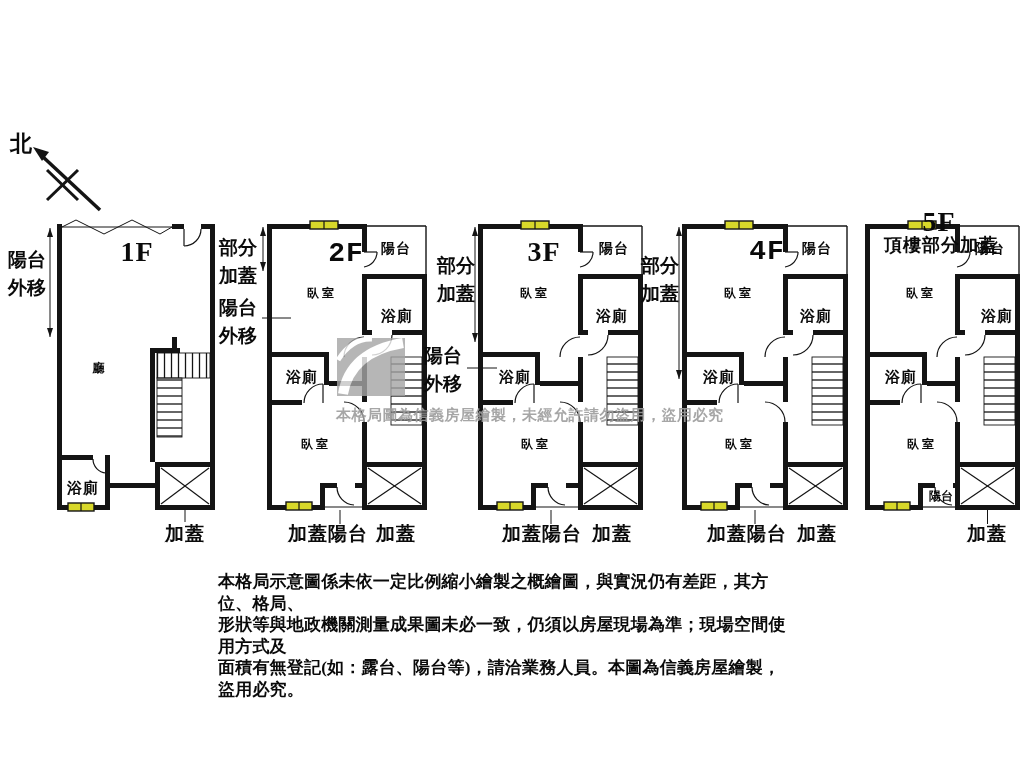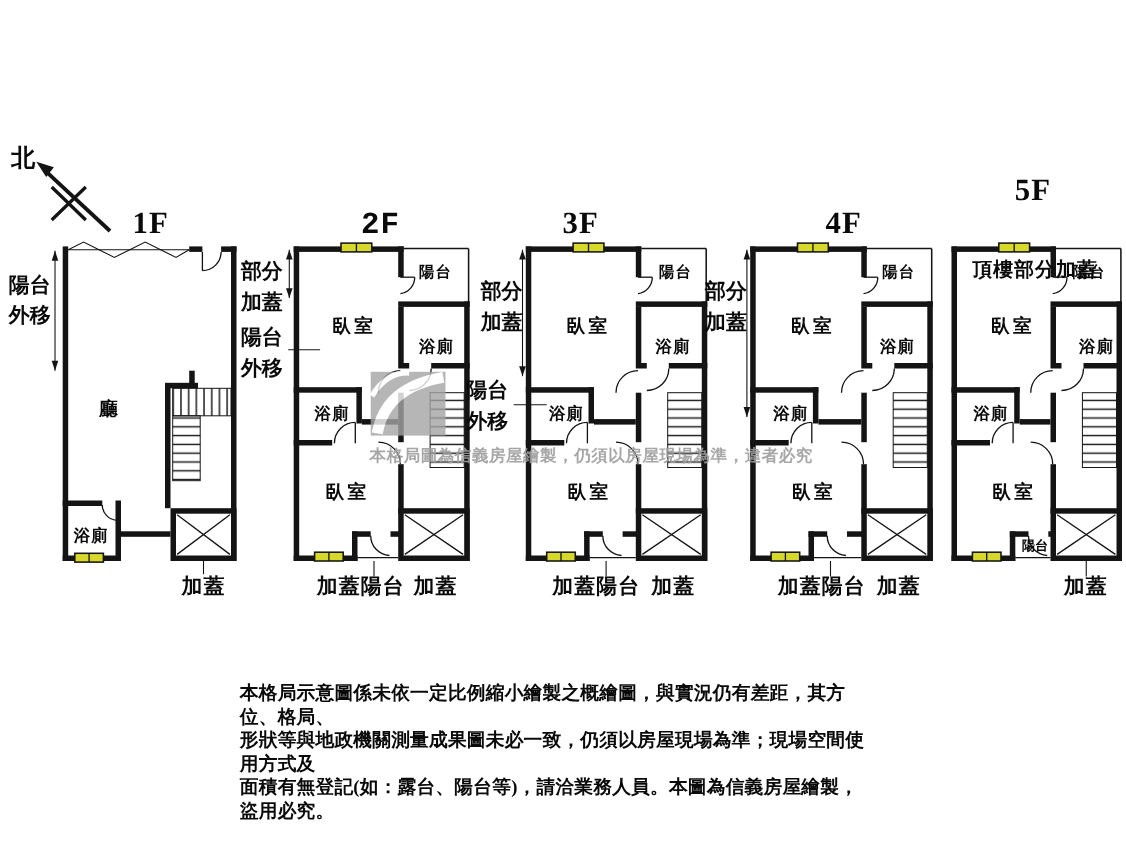--- a/index.html
+++ b/index.html
@@ -1,22 +1,22 @@
 <!DOCTYPE html>
 <html><head>
 <meta charset="utf-8">
 <style>
   html,body{margin:0;padding:0;background:#fff;}
   #canvas{position:relative;width:1024px;height:768px;background:#fff;overflow:hidden;
           font-family:"Liberation Serif","DejaVu Serif",serif;color:#111;}
   #plan{position:absolute;left:0;top:0;}
   .lbl{position:absolute;white-space:pre-line;color:#0a0a0a;font-weight:700;line-height:1.25;}
   .ctr{transform:translateX(-50%);text-align:center;white-space:nowrap;}
-  .title{font-size:28px;font-weight:600;letter-spacing:1px;}
-  .room-l{font-size:17px;letter-spacing:3px;text-align:center;}
+  .title{font-size:28px;font-weight:600;letter-spacing:1px;margin-top:48px;}
+  .room-l{font-size:12px;letter-spacing:3px;text-align:center;}
   .room-s{font-size:15px;letter-spacing:1px;}
   .room-m{font-size:14px;letter-spacing:1px;}
   .room-xs{font-size:12px;}
   .side{font-size:19px;width:44px;line-height:1.45;}
   .bottom-lab{font-size:19px;letter-spacing:1px;}
   .subtitle{font-size:18px;letter-spacing:1px;margin-top:42px;}
   .wm-brand{font-size:70px;font-weight:700;color:#9d9d9d;opacity:.82;letter-spacing:5px;white-space:nowrap;}
   .wm-notice{font-size:15px;font-weight:700;color:#9d9d9d;opacity:.9;letter-spacing:.5px;white-space:nowrap;}
   .disclaimer{font-size:17px;font-weight:700;width:575px;line-height:21.5px;letter-spacing:.2px;}
 </style>
@@ -250,49 +250,49 @@
   <div class="lbl ctr room-l" style="left:322px;top:286px;">臥室</div>
   <div class="lbl ctr room-s" style="left:397px;top:307px;">浴廁</div>
   <div class="lbl ctr room-s" style="left:302px;top:368px;">浴廁</div>
   <div class="lbl ctr room-l" style="left:316px;top:437px;">臥室</div>
   <div class="lbl ctr room-m" style="left:396px;top:240px;">陽台</div>
   <div class="lbl ctr bottom-lab" style="left:328px;top:522px;">加蓋陽台</div>
   <div class="lbl ctr bottom-lab" style="left:396px;top:522px;">加蓋</div>
   <div class="lbl side" style="left:219px;top:234px;">部分加蓋</div>
   <div class="lbl side" style="left:219px;top:294px;">陽台外移</div>
 
-  <div class="lbl ctr title" style="left:528px;top:186px;">3F</div>
+  <div class="lbl ctr title" style="left:544px;top:186px;">3F</div>
   <div class="lbl ctr room-l" style="left:535px;top:286px;">臥室</div>
   <div class="lbl ctr room-s" style="left:612px;top:307px;">浴廁</div>
   <div class="lbl ctr room-s" style="left:515px;top:368px;">浴廁</div>
   <div class="lbl ctr room-l" style="left:536px;top:437px;">臥室</div>
   <div class="lbl ctr room-m" style="left:614px;top:240px;">陽台</div>
   <div class="lbl ctr bottom-lab" style="left:542px;top:522px;">加蓋陽台</div>
   <div class="lbl ctr bottom-lab" style="left:612px;top:522px;">加蓋</div>
   <div class="lbl side" style="left:437px;top:252px;">部分加蓋</div>
   <div class="lbl side" style="left:424px;top:342px;">陽台外移</div>
 
-  <div class="lbl ctr title" style="left:767px;top:186px;">4F</div>
+  <div class="lbl ctr title" style="left:767px;top:186px;font-family:Liberation Mono, monospace;">4F</div>
   <div class="lbl ctr room-l" style="left:739px;top:286px;">臥室</div>
   <div class="lbl ctr room-s" style="left:816px;top:307px;">浴廁</div>
   <div class="lbl ctr room-s" style="left:719px;top:368px;">浴廁</div>
   <div class="lbl ctr room-l" style="left:740px;top:437px;">臥室</div>
   <div class="lbl ctr room-m" style="left:817px;top:240px;">陽台</div>
   <div class="lbl ctr bottom-lab" style="left:747px;top:522px;">加蓋陽台</div>
   <div class="lbl ctr bottom-lab" style="left:817px;top:522px;">加蓋</div>
   <div class="lbl side" style="left:641px;top:252px;">部分加蓋</div>
 
   <div class="lbl ctr title" style="left:939px;top:156px;">5F</div>
   <div class="lbl ctr subtitle" style="left:941px;top:192px;">頂樓部分加蓋</div>
   <div class="lbl ctr room-l" style="left:921px;top:286px;">臥室</div>
   <div class="lbl ctr room-s" style="left:997px;top:307px;">浴廁</div>
   <div class="lbl ctr room-s" style="left:901px;top:368px;">浴廁</div>
   <div class="lbl ctr room-l" style="left:922px;top:437px;">臥室</div>
   <div class="lbl ctr room-m" style="left:990px;top:240px;">陽台</div>
   <div class="lbl ctr room-xs" style="left:941px;top:489px;">陽台</div>
   <div class="lbl ctr bottom-lab" style="left:987px;top:522px;">加蓋</div>
 
-  <div class="lbl wm-notice" style="left:336px;top:406px;">本格局圖為信義房屋繪製，仍須以房屋現場為準，違者必究</div>
-
-  <div class="lbl disclaimer" style="left:218px;top:571px;margin-top:48px;">本格局示意圖係未依一定比例縮小繪製之概繪圖，與實況仍有差距，其方位、格局、
+  <div class="lbl wm-notice" style="left:336px;top:406px;">本格局圖為信義房屋繪製，未經允許請勿盜用，盜用必究</div>
+
+  <div class="lbl disclaimer" style="left:218px;top:571px;">本格局示意圖係未依一定比例縮小繪製之概繪圖，與實況仍有差距，其方位、格局、
 形狀等與地政機關測量成果圖未必一致，仍須以房屋現場為準；現場空間使用方式及
 面積有無登記(如：露台、陽台等)，請洽業務人員。本圖為信義房屋繪製，盜用必究。</div>
 </div>
 
 </body></html>

